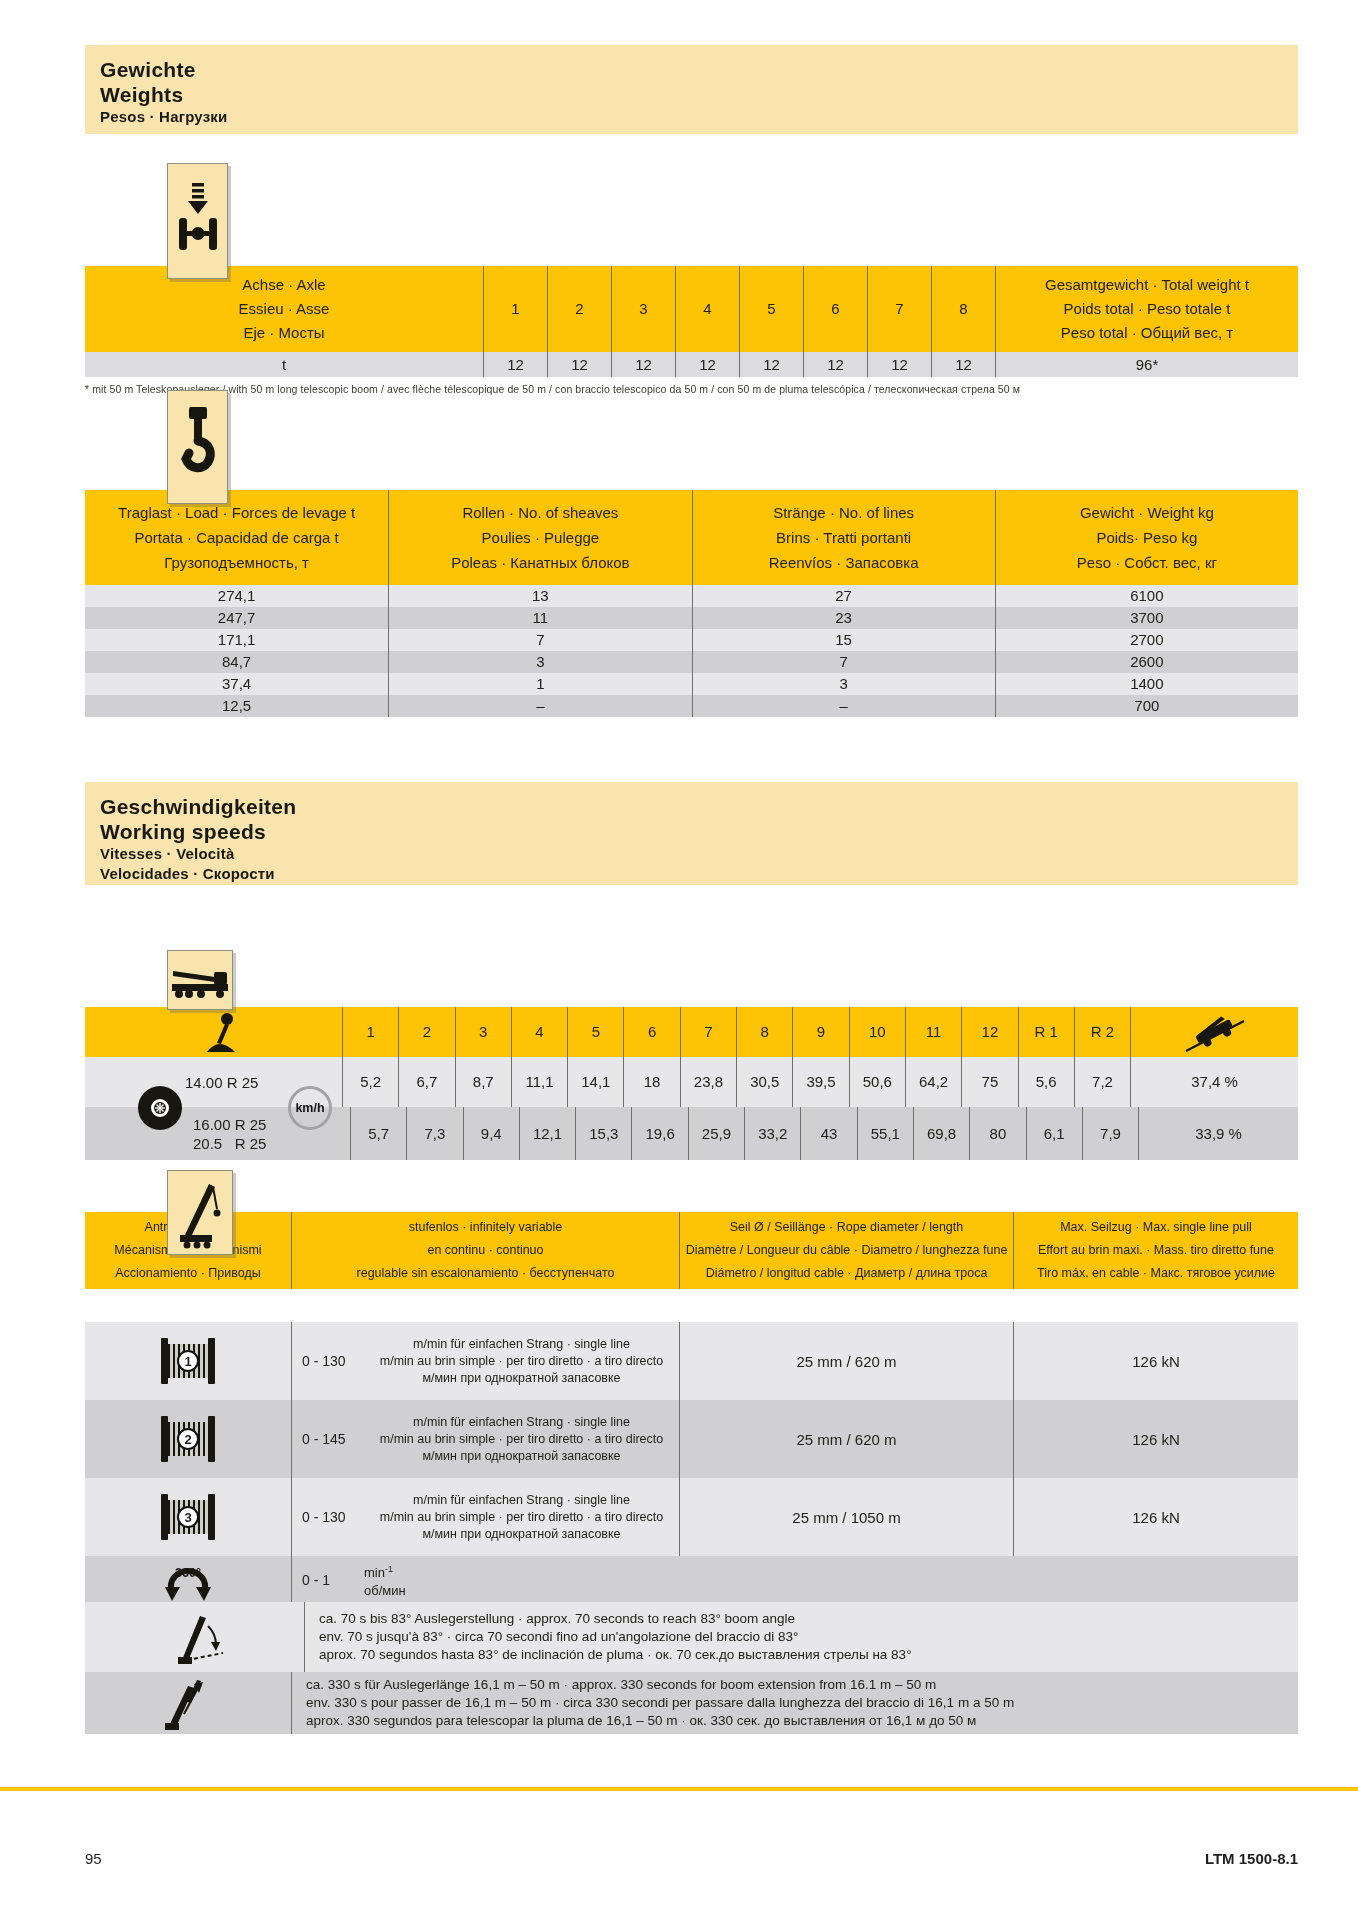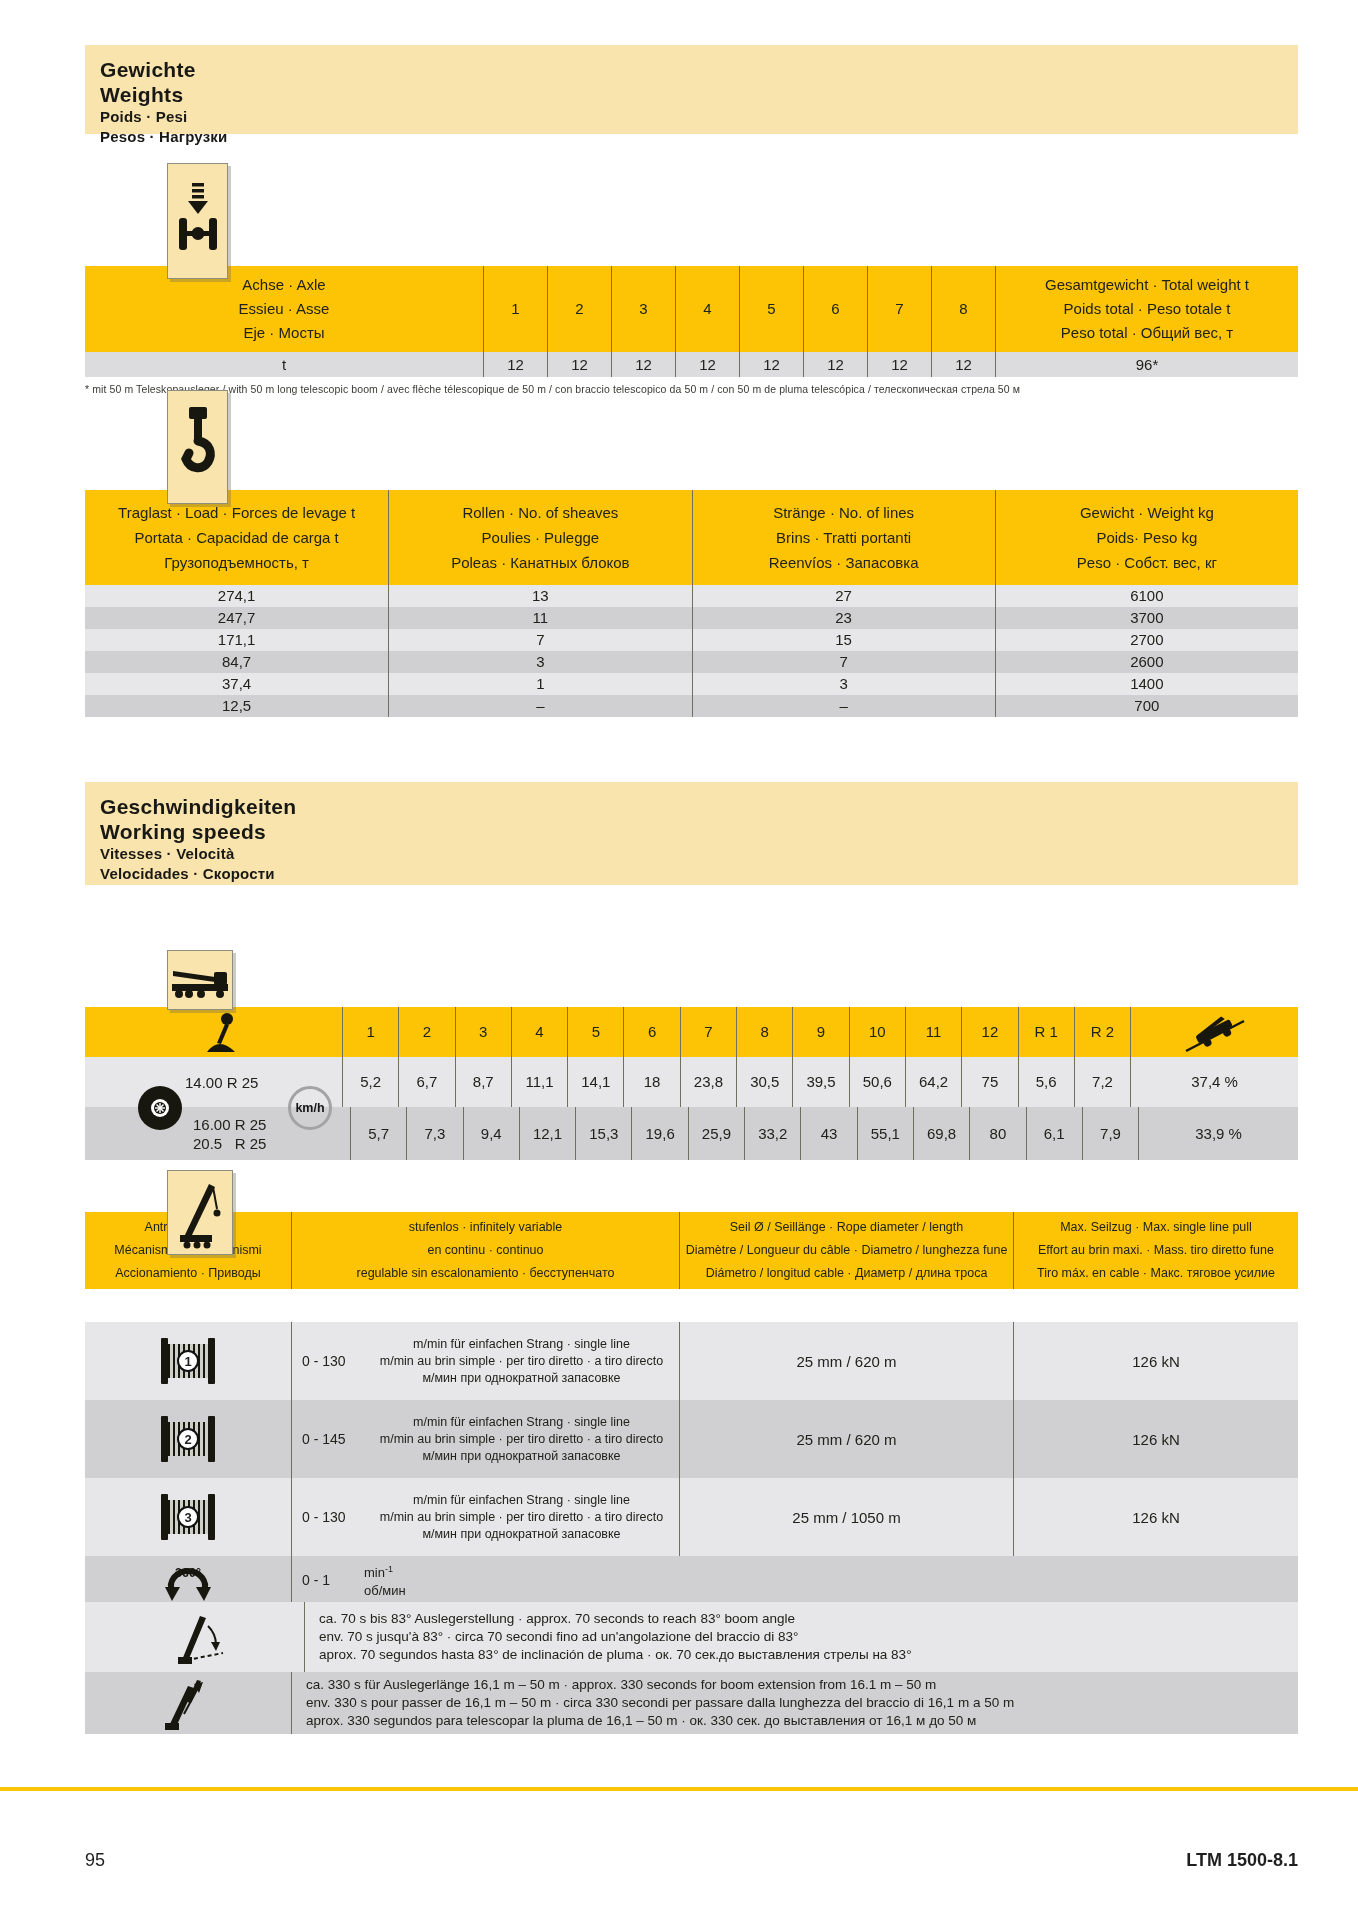--- a/index.html
+++ b/index.html
@@ -69,33 +69,32 @@
   .winch-num { position:absolute; left:50%; top:50%; transform:translate(-50%,-50%);
                width:22px; height:22px; border-radius:50%; background:#fff; border:2px solid #111;
                font-weight:bold; font-size:13px; display:flex; align-items:center; justify-content:center; }
 
   .slew-wrap { position:relative; width:58px; height:48px; }
   .slew-label { position:absolute; left:50%; top:17px; transform:translate(-50%,-50%);
                 font-size:12.5px; font-weight:bold; color:#17170f; }
 
   .rule { left:0; width:1358px; height:4px; background:#FCC404; }
   .footer { left:85px; width:1213px; display:flex; justify-content:space-between;
-            font-size:18px; color:#1f1f1f; }
+            font-size:15px; color:#1f1f1f; }
   .footer .model { font-weight:bold; }
   sup { font-size:9px; }
 </style>
 </head>
 <body>
 
 <div class="page">
 
   <div class="abs band" style="top:45px; height:89px;">
     <div class="t-big">Gewichte</div>
     <div class="t-big">Weights</div>
-    <div class="t-small">Poids · Pesi</div>
     <div class="t-small">Pesos · Нагрузки</div>
   </div>
 
   <div class="abs icon-box" style="left:167px; top:163px; width:61px; height:116px;">
     <svg width="42" height="82" viewBox="0 0 42 82">
       <rect class="ink" x="15" y="3" width="12" height="3.5"></rect>
       <rect class="ink" x="15" y="9" width="12" height="3.5"></rect>
       <rect class="ink" x="15" y="15" width="12" height="3.5"></rect>
       <polygon class="ink" points="11,21 31,21 21,34"></polygon>
       <rect class="ink" x="8" y="51" width="26" height="5"></rect>

